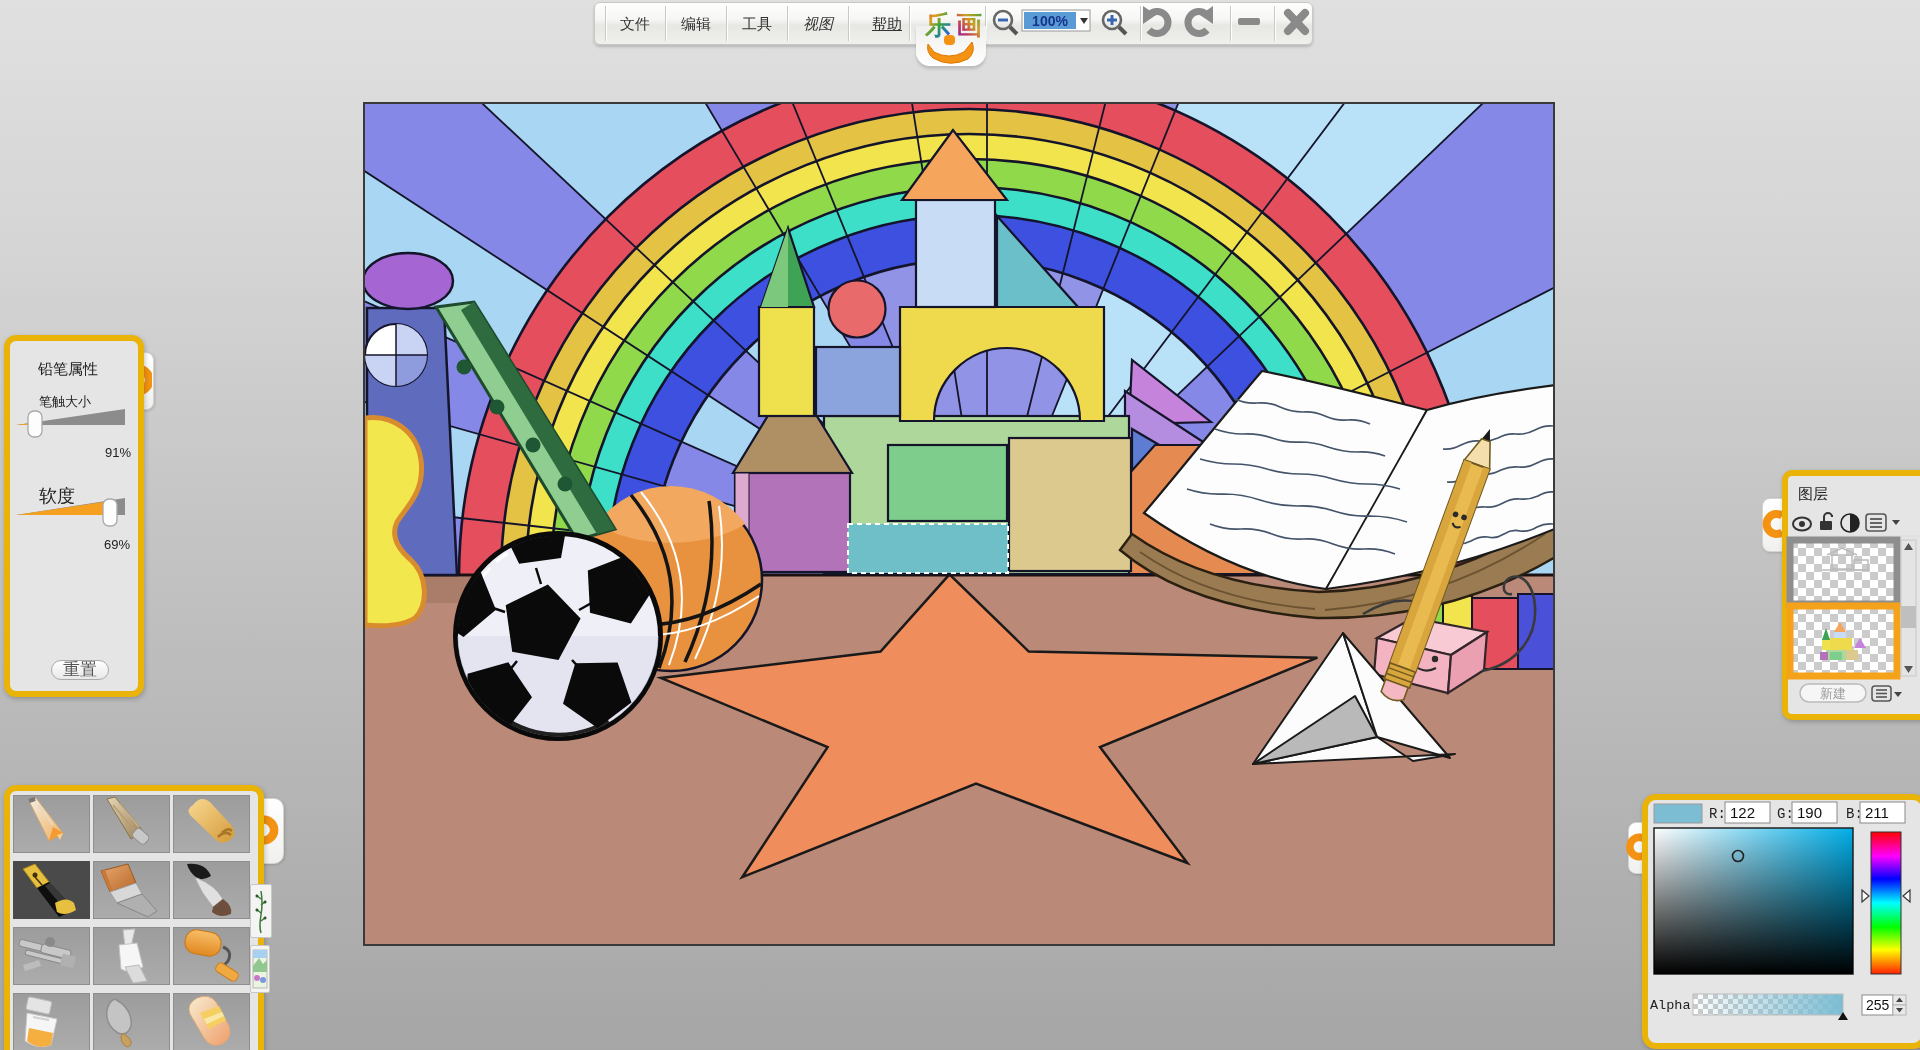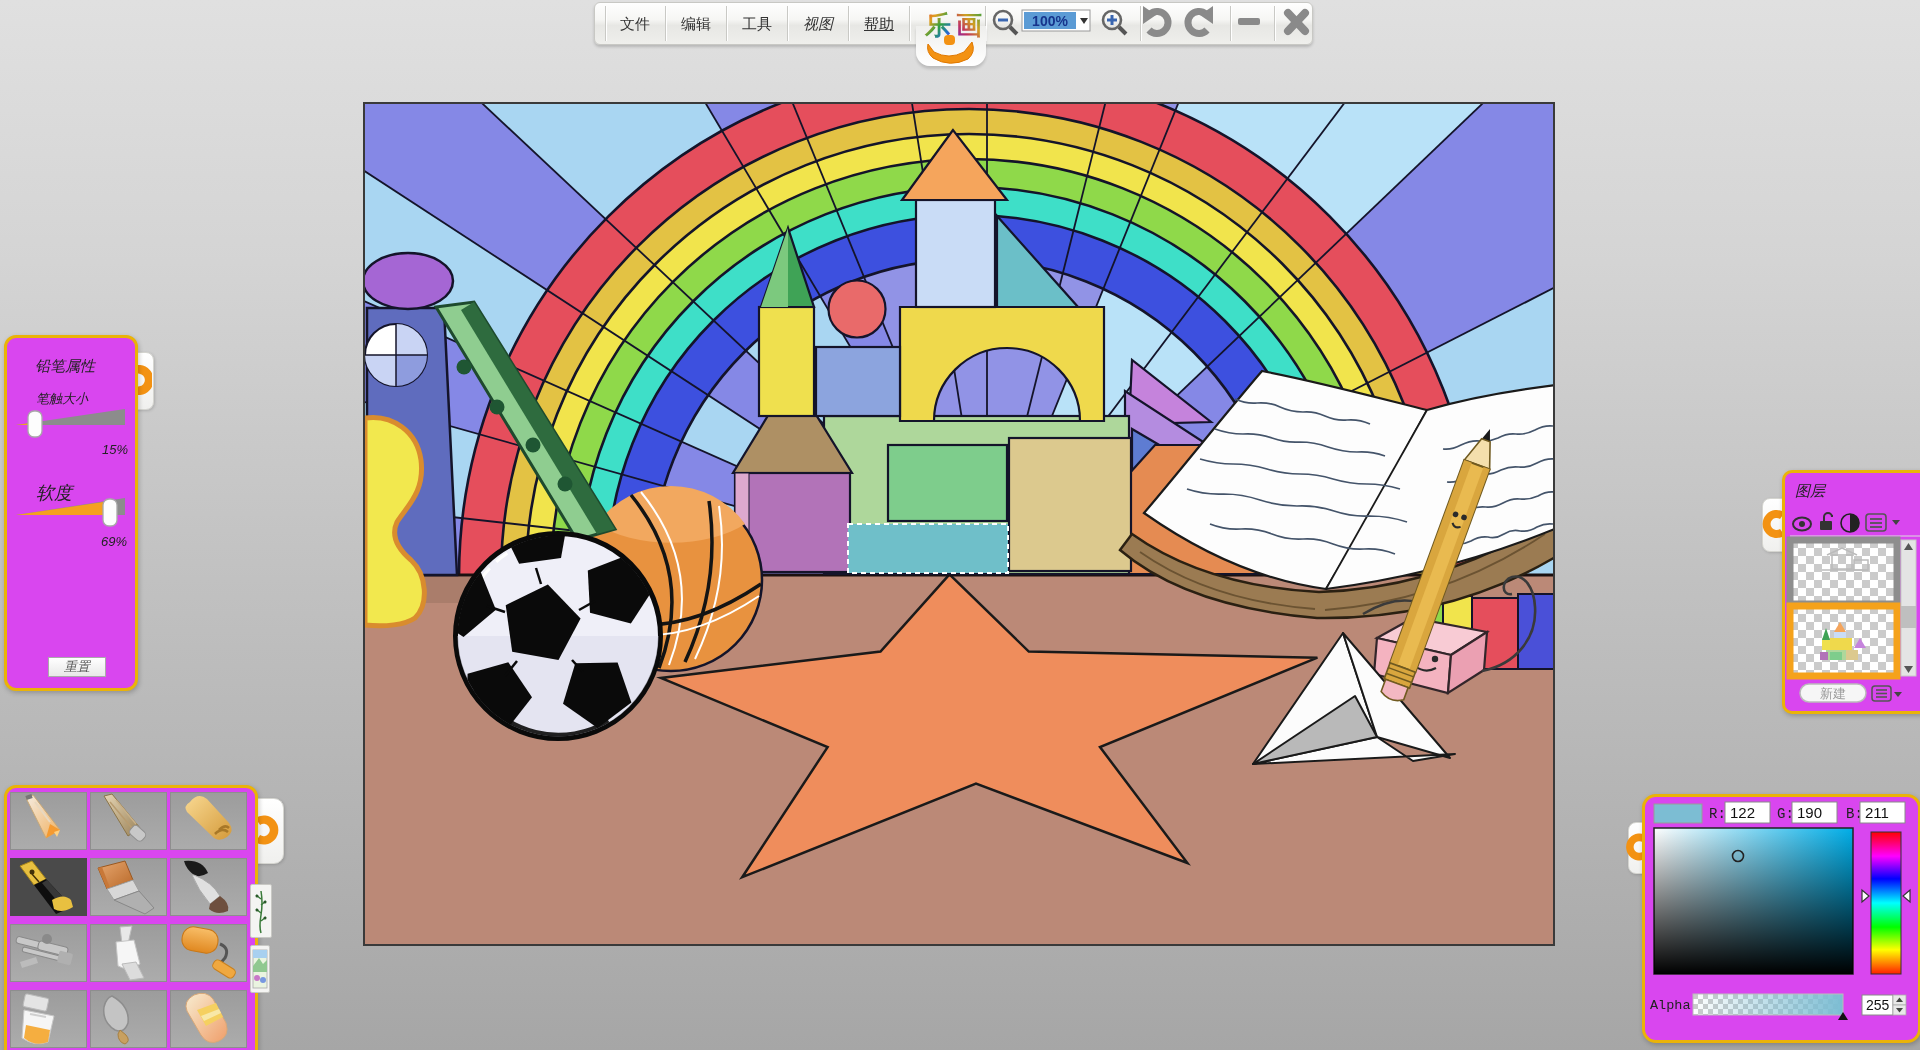--- a/index.html
+++ b/index.html
@@ -8,28 +8,28 @@
   font-family:"Liberation Sans",sans-serif;}
 .abs{position:absolute;}
 #toolbar{left:594px;top:2px;width:717px;height:41px;border-radius:6px;
   background:linear-gradient(#FEFEFE 0%,#F6F6F4 40%,#E7E7E4 55%,#EFEFEC 100%);
   border:1px solid #C8C8C4;box-shadow:0 2px 3px rgba(0,0,0,0.18);}
 .menuitem{position:absolute;top:0;height:59px;line-height:41px;width:60px;text-align:center;
   font-size:15px;color:#333;}
 .msep{position:absolute;top:3px;height:35px;width:1px;background:#C9C9C5;box-shadow:1px 0 0 #FFF;}
 #clowntab{left:916px;top:26px;width:70px;height:40px;background:linear-gradient(#EFEFED,#FFFFFF);
   border-radius:0 0 14px 14px;box-shadow:0 3px 3px rgba(0,0,0,0.15);}
-.panel{background:#d946ef;border:3px solid #eab308;box-shadow:1px 2px 5px rgba(0,0,0,0.22);font-style:italic;}
+.panel{background:#e5e5e5;border:6px solid #eab308;box-shadow:1px 2px 5px rgba(0,0,0,0.22);}
 #props{left:4px;top:335px;width:128px;height:350px;border-radius:12px;}
 #props .t1{position:absolute;left:28px;top:19px;font-size:15px;color:#222;}
 #props .t2{position:absolute;left:29px;top:52px;font-size:13px;color:#222;}
 #props .t3{position:absolute;left:29px;top:143px;font-size:18px;color:#222;}
 .pct{position:absolute;font-size:13px;color:#222;}
-#resetbtn{position:absolute;left:41px;top:319px;width:56px;height:18px;border-radius:0;
-  border:1px solid #AAA;background:linear-gradient(#FFF,#E8E8E8);font-size:13px;color:#555;
+#resetbtn{position:absolute;left:41px;top:319px;width:56px;height:18px;border-radius:10px;
+  border:1px solid #AAA;background:linear-gradient(#FFF,#E8E8E8);font-size:17px;color:#555;
   text-align:center;line-height:18px;}
 #brushes{left:4px;top:785px;width:248px;height:266px;border-radius:12px 12px 0 0;}
 .bcell{position:absolute;width:77px;height:58px;background:linear-gradient(#9C9C9C,#ACACAC);box-shadow:inset 0 0 0 1px #8E8E8E;overflow:hidden;}
 #layers{left:1782px;top:470px;width:138px;height:238px;border-radius:10px 0 0 10px;border-right:none;}
 #layers .title{position:absolute;left:10px;top:9px;font-size:15px;color:#222;}
 #picker{left:1642px;top:794px;width:273px;height:243px;border-radius:14px;}
 #canvas{left:363px;top:102px;width:1192px;height:844px;border:2px solid #3A3A3A;box-sizing:border-box;
   background:#A9D6F2;}
 #canvas svg{display:block;}
 .htab{position:absolute;background:linear-gradient(#FFF,#F0F0EE);border:1px solid #D5D5D0;box-shadow:1px 1px 3px rgba(0,0,0,0.15);}
@@ -233,21 +233,21 @@
  <path d="M-3,101 Q1,106 6,102" fill="none" stroke="#2A2A2A" stroke-width="2"></path>
 </g>
 </svg>
 </div>
 
 <div id="toolbar" class="abs">
   <div class="menuitem" style="left:10px;">文件</div>
   <div class="menuitem" style="left:71px;">编辑</div>
   <div class="menuitem" style="left:132px;">工具</div>
   <div class="menuitem" style="left:193px;font-style:italic;">视图</div>
-  <div class="menuitem" style="left:254px;text-decoration:underline;">帮助</div>
+  <div class="menuitem" style="left:262px;text-decoration:underline;">帮助</div>
   <div class="msep" style="left:10px;"></div>
   <div class="msep" style="left:70px;"></div>
   <div class="msep" style="left:131px;"></div>
   <div class="msep" style="left:192px;"></div>
   <div class="msep" style="left:253px;"></div>
   <div class="msep" style="left:314px;"></div>
   <div class="msep" style="left:390px;"></div>
   <div class="msep" style="left:545px;"></div>
   <div class="msep" style="left:635px;"></div>
   <div class="msep" style="left:679px;"></div>
@@ -312,21 +312,21 @@
 
 <div class="htab" style="left:124px;top:352px;width:28px;height:56px;border-radius:0 8px 8px 0;"></div>
 <svg class="abs" style="left:124px;top:352px;width:28px;height:56px;" viewBox="0 0 28 56">
     <path d="M5.9,15.6 A15.1,15.1 0 1 1 5.9,40.4 L10.9,33.3 A6.4,6.4 0 1 0 10.9,22.7 Z" fill="#F39213"></path>
     <circle cx="-1.3" cy="28.0" r="4.2" fill="#F39213"></circle>
   </svg>
 <div id="props" class="abs panel">
   <div class="t1">铅笔属性</div>
   <div class="t2">笔触大小</div>
   <div class="t3">软度</div>
-  <div class="pct" style="left:95px;top:104px;">15%</div>
+  <div class="pct" style="left:95px;top:104px;">91%</div>
   <div class="pct" style="left:94px;top:196px;">69%</div>
   <div id="resetbtn">重置</div>
 </div>
 
 <svg class="abs" style="left:4px;top:335px;width:152px;height:350px;" viewBox="0 0 152 350">
 
  <polygon points="12,90 121,90 121,74" fill="#8C8C8C"></polygon>
  <polygon points="12,90 27,90 27,88" fill="#F5A020"></polygon>
  <rect x="24" y="76" width="14" height="26" rx="6" fill="#FDFDFD" stroke="#A9A9A9" stroke-width="1.3"></rect>
 

